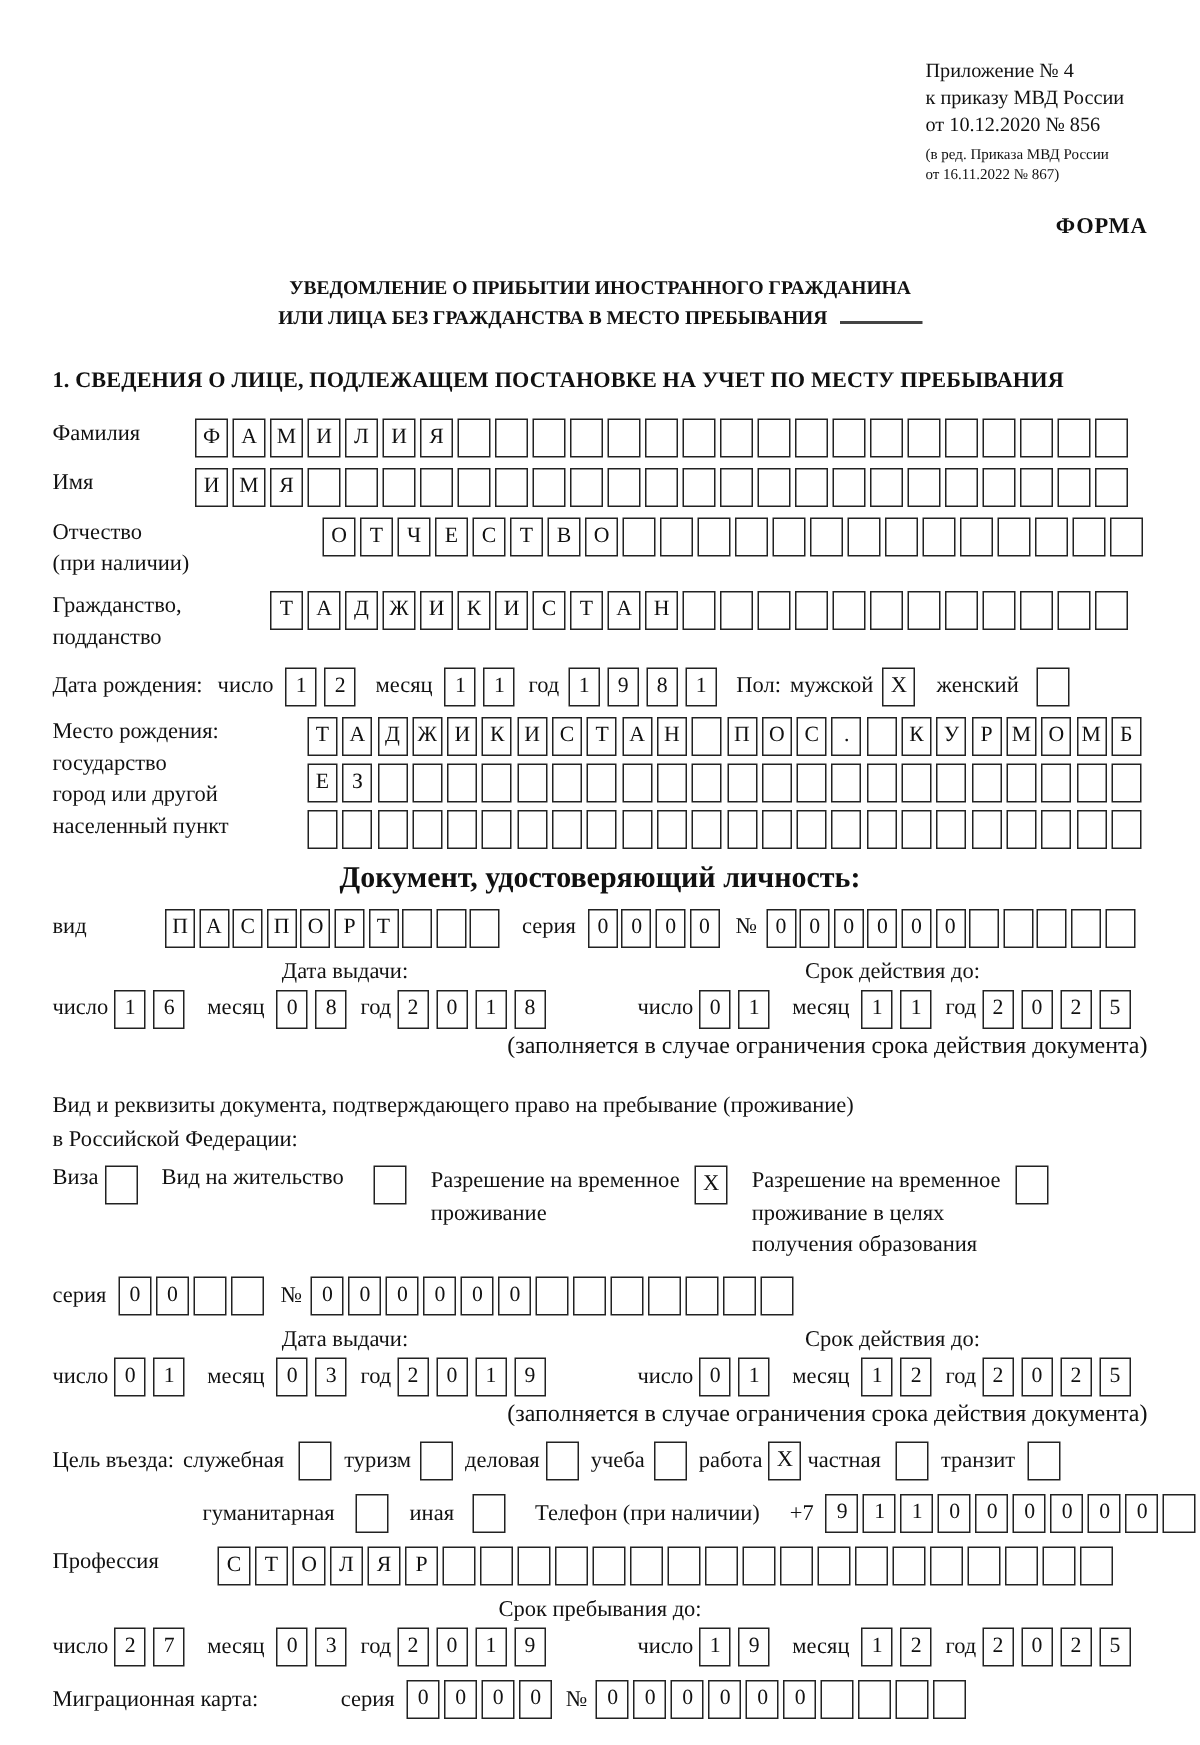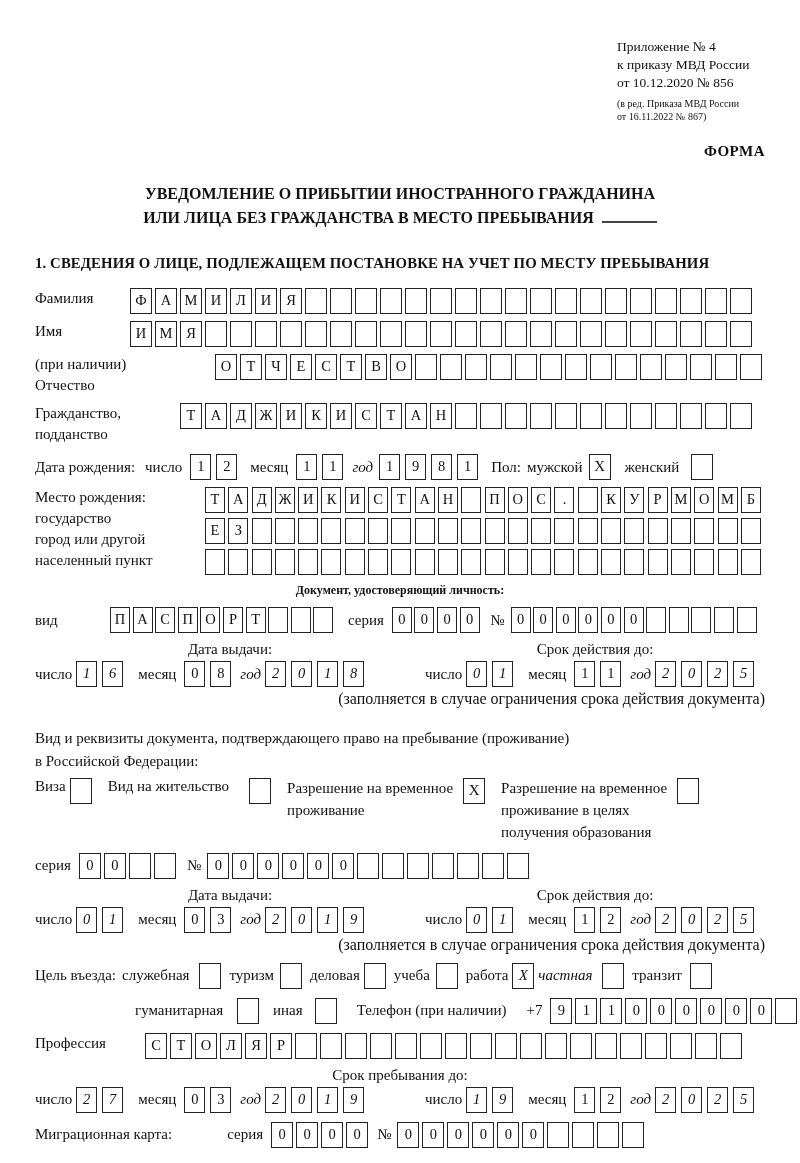--- a/index.html
+++ b/index.html
@@ -6,21 +6,21 @@
   html,body { background:#e9e9e9; }
   body { font-family:"Liberation Serif","DejaVu Serif",serif; color:#111; }
   .page { width:800px; min-height:1163px; margin:0 auto; background:#fff;
           padding:38px 35px 30px 35px; position:relative; }
 
   
   .hdr-block { margin-left:582px; font-size:13.5px; line-height:1.35; }
   .hdr-block .amend { font-size:10px; margin-top:4px; line-height:1.3; }
   .forma { text-align:right; font-weight:bold; font-size:15px; margin-top:20px; letter-spacing:.5px; }
 
-  .title { text-align:center; font-weight:bold; font-size:16px; margin-top:22px; line-height:1.55; }
+  .title { text-align:center; font-weight:bold; font-size:13px; margin-top:22px; line-height:1.55; }
   .blank-line { display:inline-block; width:55px; border-bottom:2px solid #444; height:14px; margin-left:8px; }
 
   .sec-h { font-weight:bold; font-size:14.8px; margin-top:24px; letter-spacing:.1px; }
 
   
   .frow { display:flex; align-items:flex-start; margin-top:7px; }
   .flabel { font-size:15px; line-height:1.4; flex-shrink:0; }
   .w95{width:95px;} .w180{width:180px;} .w145{width:145px;} .w170{width:170px;} .w110{width:110px;}
 
   .boxes { display:flex; flex-wrap:nowrap; align-items:flex-start; }
@@ -29,25 +29,25 @@
   .boxes.sm  .cell { width:20px; margin-right:3.3px; }
   .boxes.md  .cell { width:20px; margin-right:2.6px; }
   .boxes.date .cell { width:21px; margin-right:5px; }
   .boxes.stack-gap { margin-bottom:5px; }
 
   .checkbox { display:inline-block; width:22px; height:26px; border:1.6px solid #222;
               text-align:center; font-size:15px; line-height:23px; flex-shrink:0; }
 
   .irow { display:flex; align-items:center; margin-top:9px; font-size:15px; flex-wrap:nowrap; }
   .t { font-size:15px; white-space:nowrap; }
-  .ml4{margin-left:4px;font-style:italic;} .ml6{margin-left:6px;} .ml8{margin-left:8px;} .ml10{margin-left:10px;}
+  .ml4{margin-left:4px;} .ml6{margin-left:6px;} .ml8{margin-left:8px;} .ml10{margin-left:10px;}
   .ml12{margin-left:12px;} .ml14{margin-left:14px;} .ml16{margin-left:16px;} .ml20{margin-left:20px;}
   .ml55{margin-left:55px;} .ml100{margin-left:100px;}
 
-  .doc-head { text-align:center; font-weight:bold; font-size:12px; margin-top:8px; }
+  .doc-head { text-align:center; font-weight:bold; font-size:20px; margin-top:8px; }
 
   .dhead { display:flex; font-size:15px; margin-top:8px; }
   .dh-l { width:390px; text-align:center; }
   .dh-r { flex:1; text-align:center; }
   .drow { display:flex; align-items:center; margin-top:3px; }
   .dgrp { display:flex; align-items:center; }
   .dgrp.left { width:390px; }
   .dnote { text-align:right; font-size:16px; margin-top:3px; }
 
   .permit-row { display:flex; align-items:flex-start; margin-top:8px; }
@@ -136,22 +136,22 @@
         <span class="cell"></span>
         <span class="cell"></span>
         <span class="cell"></span>
         <span class="cell"></span>
         <span class="cell"></span>
       </div>
   </div>
 
   <div class="frow">
     <div class="flabel w180">
+      <div>Отчество</div>
       <div>(при наличии)</div>
-      <div>Отчество</div>
     </div>
     <div class="boxes">
         <span class="cell">О</span>
         <span class="cell">Т</span>
         <span class="cell">Ч</span>
         <span class="cell">Е</span>
         <span class="cell">С</span>
         <span class="cell">Т</span>
         <span class="cell">В</span>
         <span class="cell">О</span>

